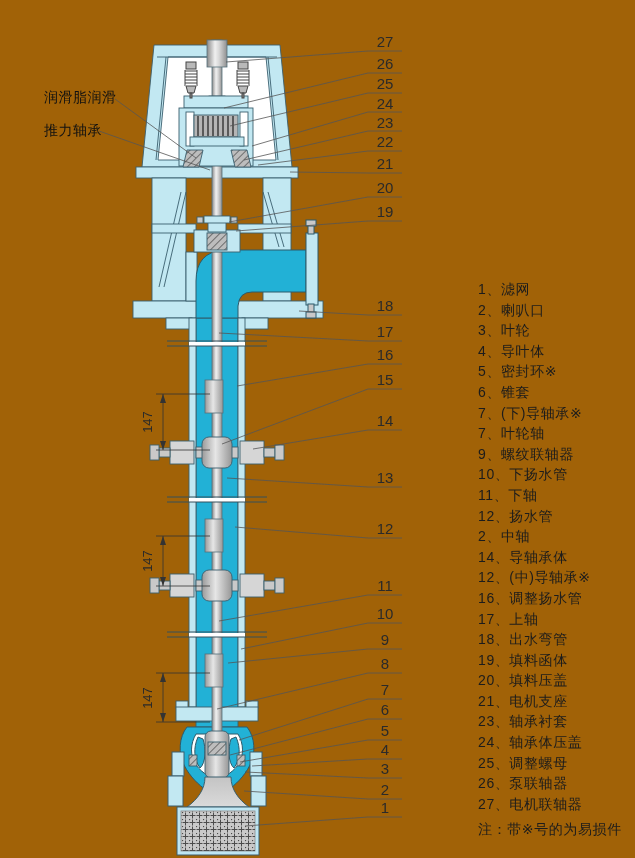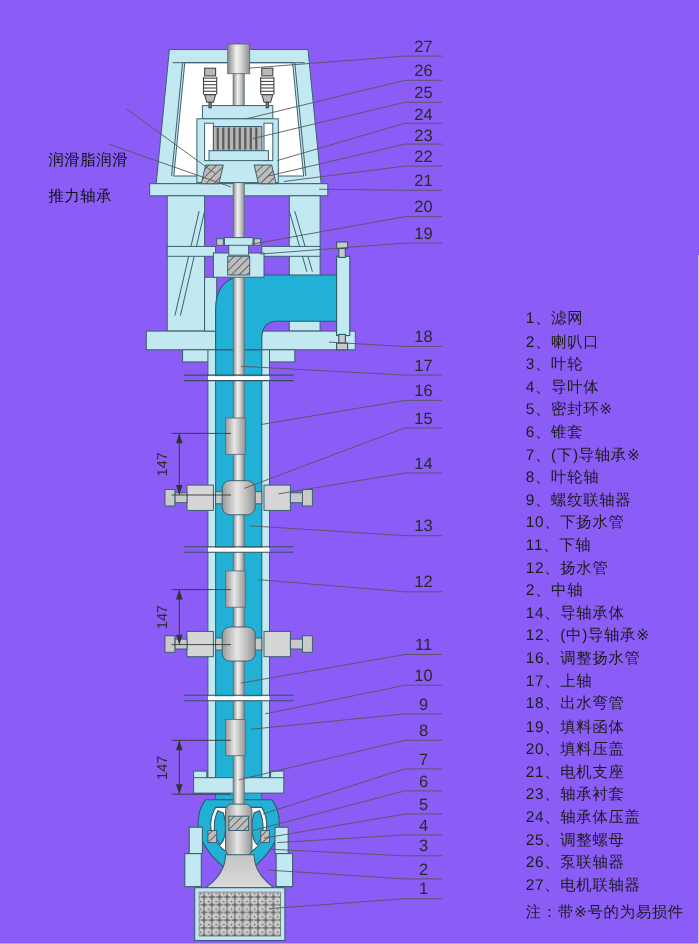--- a/index.html
+++ b/index.html
@@ -1,22 +1,22 @@
 <!DOCTYPE html>
 <html><head>
 <meta charset="utf-8">
 <style>
   html,body{margin:0;padding:0;background:#fff;}
-  .canvas{position:relative;width:635px;height:858px;background:#8b5cf6;overflow:hidden;
+  .canvas{position:relative;width:635px;height:858px;background:#a16207;overflow:hidden;
           font-family:"Liberation Sans","DejaVu Sans",sans-serif;}
   svg{position:absolute;left:0;top:0;}
   svg text{font-family:"Liberation Sans","DejaVu Sans",sans-serif;fill:#2a2a2a;}
   .callout-num{font-size:15px;}
   .dim-text{font-size:13px;}
-  .left-label{position:absolute;font-size:14px;color:#111;white-space:nowrap;letter-spacing:.5px;margin-top:48px;}
+  .left-label{position:absolute;font-size:14px;color:#111;white-space:nowrap;letter-spacing:.5px;}
   .parts-panel{position:absolute;left:478px;top:279px;font-size:14px;color:#1c1c1c;}
   .parts-row{height:20.6px;line-height:20.6px;white-space:nowrap;letter-spacing:.6px;}
   .parts-note{margin-top:5px;height:20px;line-height:20px;white-space:nowrap;letter-spacing:.6px;}
 </style>
 </head>
 <body>
 
 <div class="canvas">
 
 <svg width="635" height="858" viewBox="0 0 635 858">
@@ -319,21 +319,21 @@
 <div class="left-label" style="left:44px;top:122px">推力轴承</div>
 
 <div class="parts-panel">
   <div class="parts-row">1、滤网</div>
   <div class="parts-row">2、喇叭口</div>
   <div class="parts-row">3、叶轮</div>
   <div class="parts-row">4、导叶体</div>
   <div class="parts-row">5、密封环※</div>
   <div class="parts-row">6、锥套</div>
   <div class="parts-row">7、(下)导轴承※</div>
-  <div class="parts-row">8、叶轮轴</div>
+  <div class="parts-row">7、叶轮轴</div>
   <div class="parts-row">9、螺纹联轴器</div>
   <div class="parts-row">10、下扬水管</div>
   <div class="parts-row">11、下轴</div>
   <div class="parts-row">12、扬水管</div>
   <div class="parts-row">2、中轴</div>
   <div class="parts-row">14、导轴承体</div>
   <div class="parts-row">12、(中)导轴承※</div>
   <div class="parts-row">16、调整扬水管</div>
   <div class="parts-row">17、上轴</div>
   <div class="parts-row">18、出水弯管</div>

